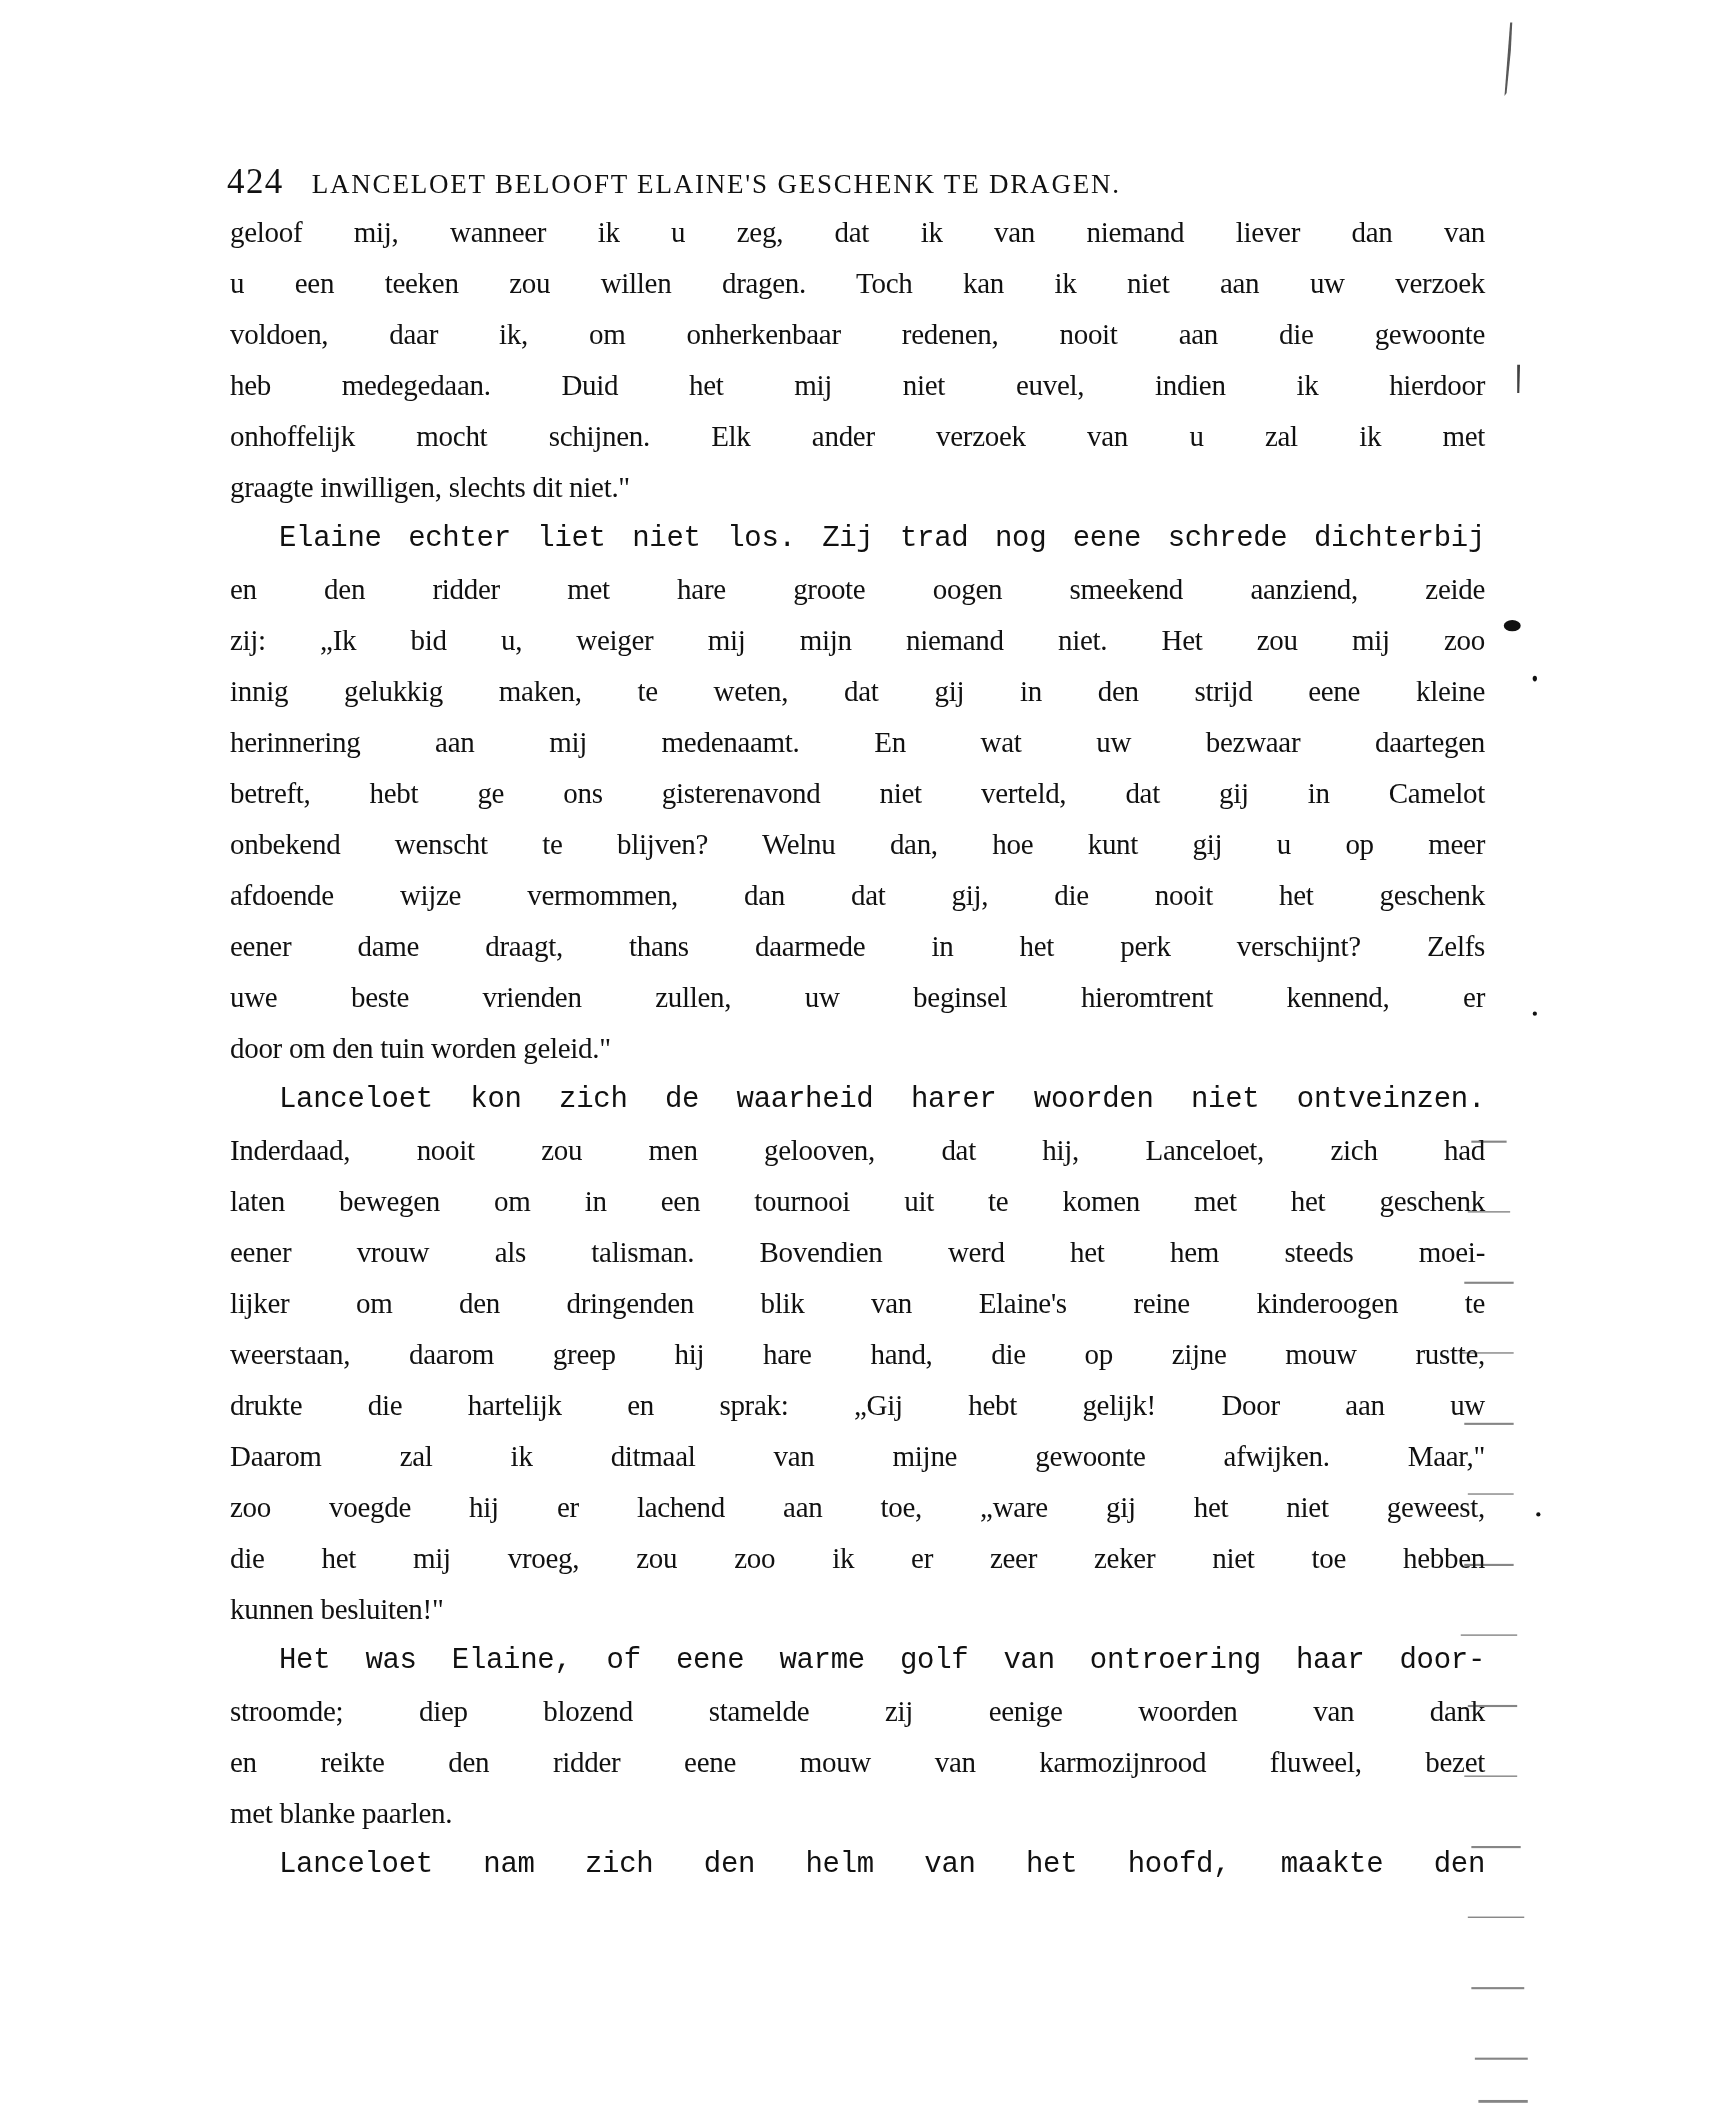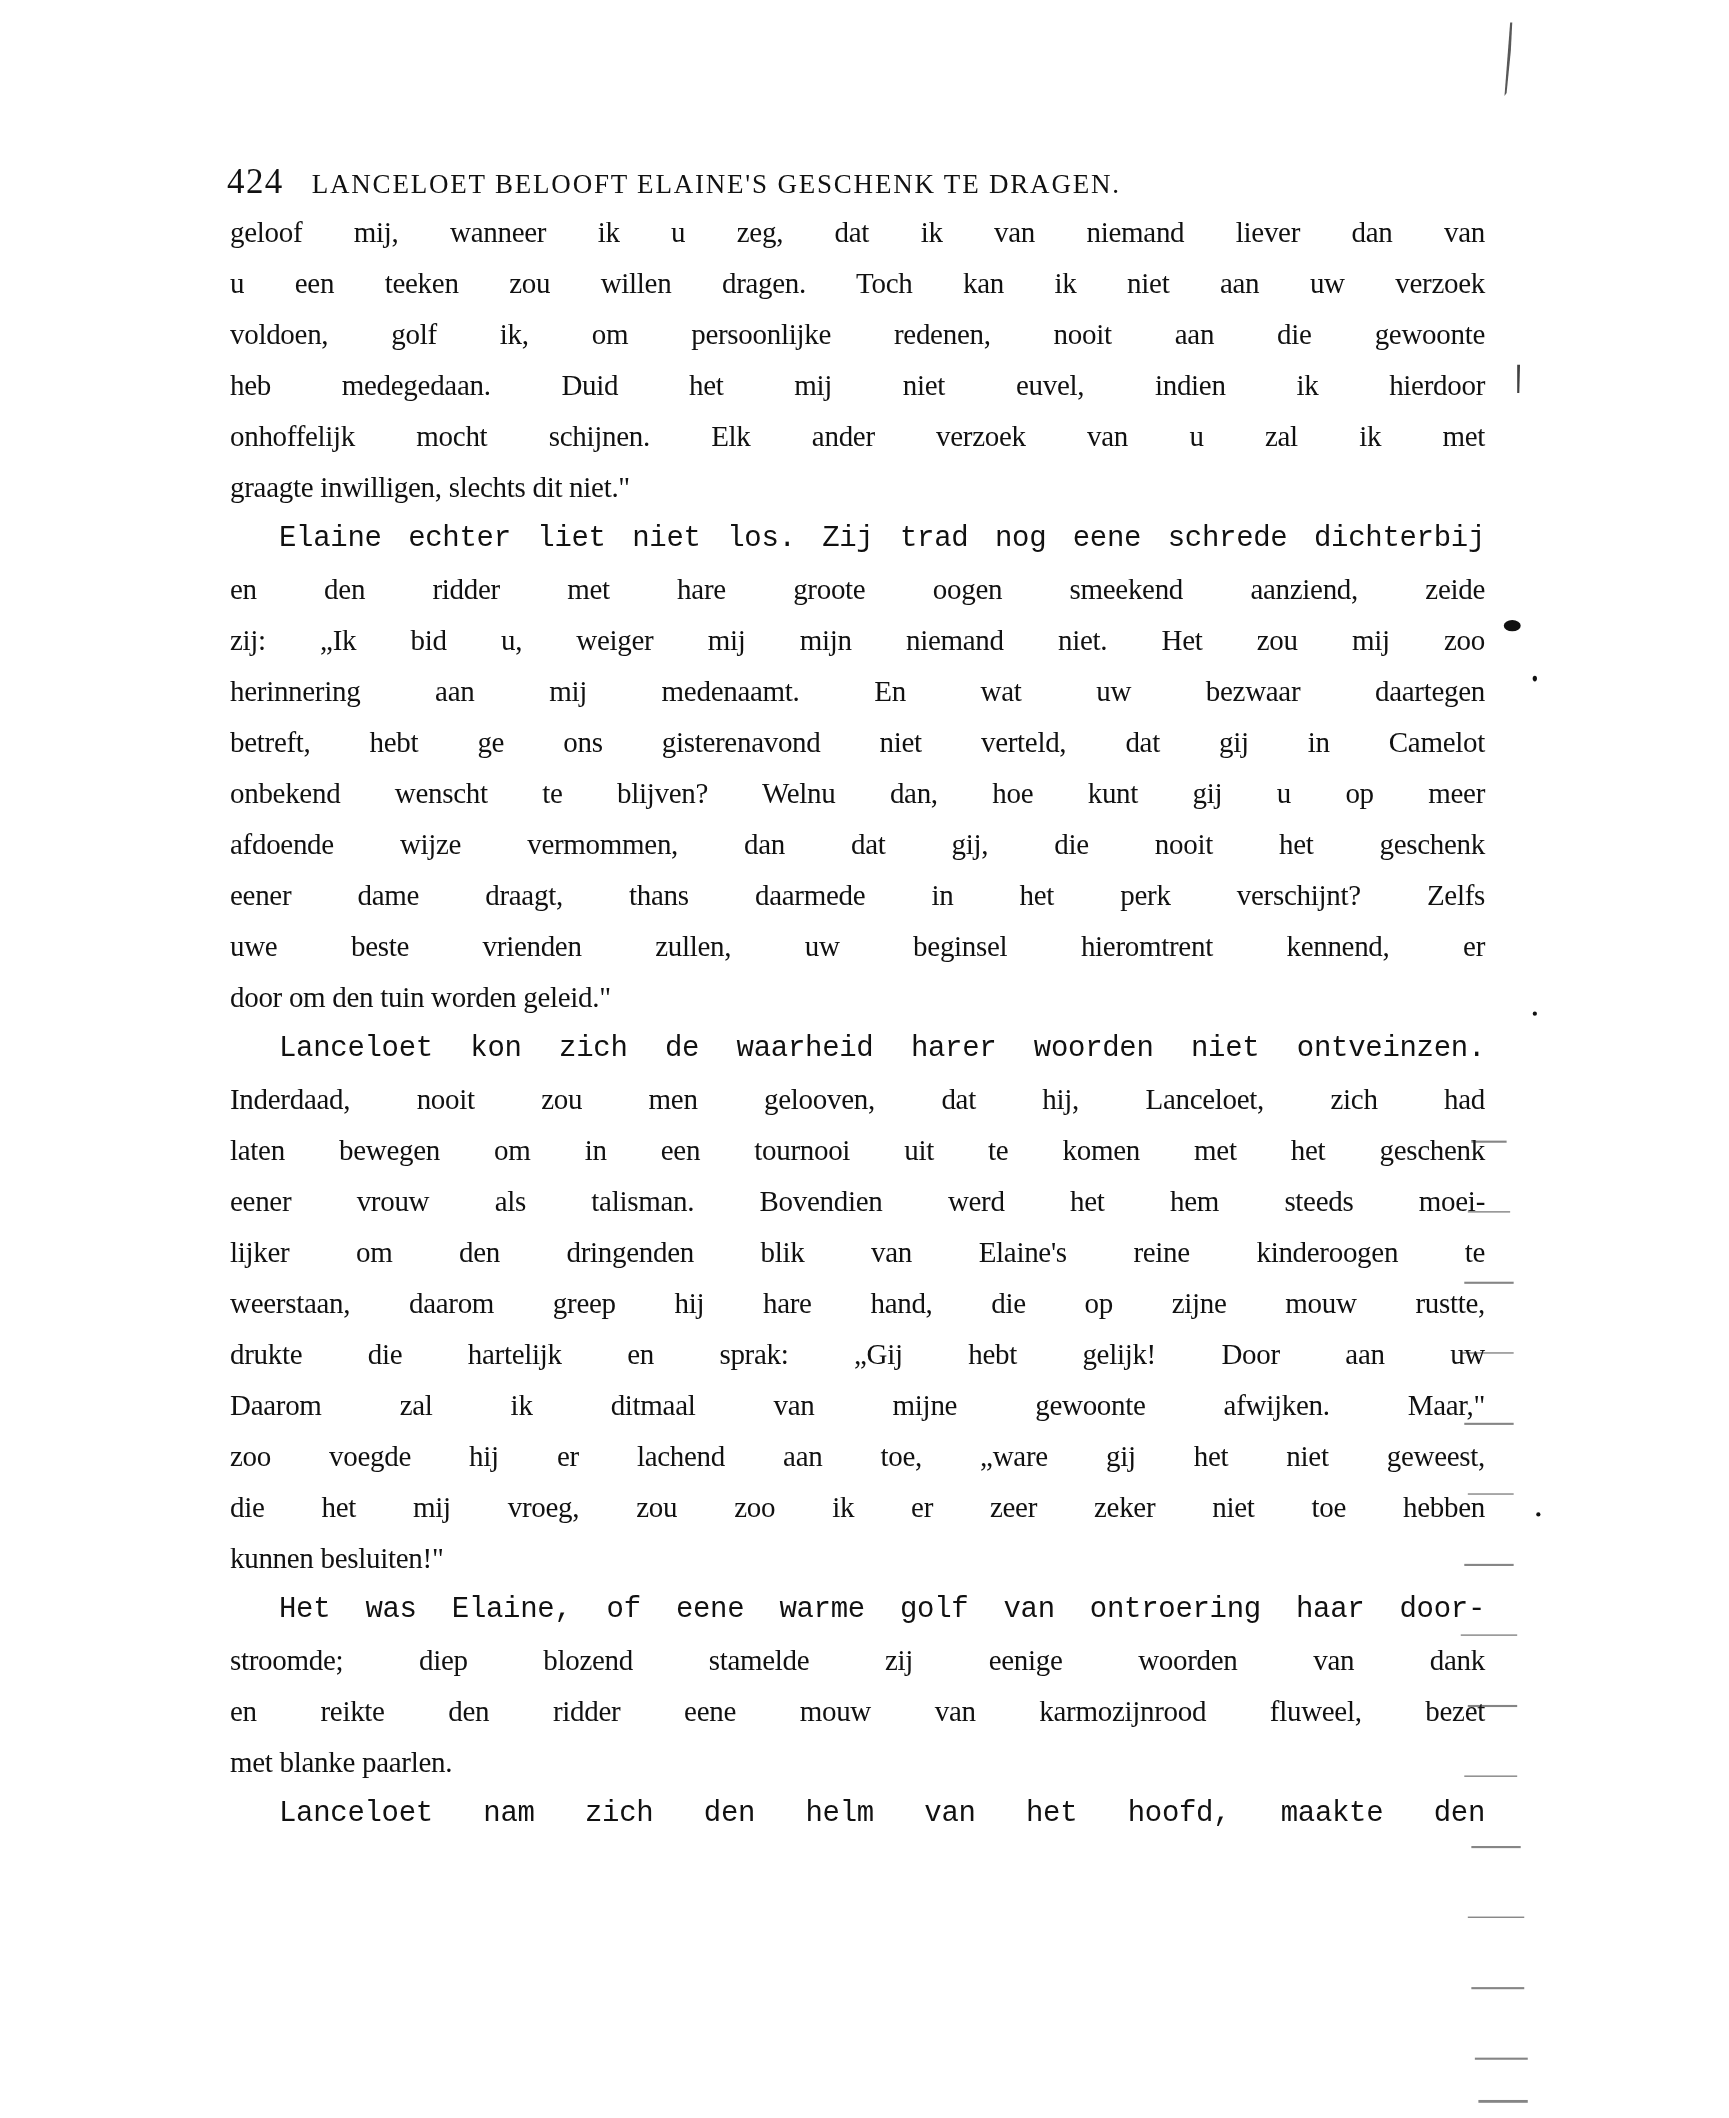--- a/index.html
+++ b/index.html
@@ -82,30 +82,31 @@
   <div class="running-head">
     <span class="page-number">424</span>
     <span class="running-title">LANCELOET BELOOFT ELAINE'S GESCHENK TE DRAGEN.</span>
   </div>
 
   <div class="body-text">
 
     <div>
       <span class="line">geloof mij, wanneer ik u zeg, dat ik van niemand liever dan van</span>
       <span class="line">u een teeken zou willen dragen. Toch kan ik niet aan uw verzoek</span>
-      <span class="line">voldoen, golf ik, om persoonlijke redenen, nooit aan die gewoonte</span>
+      <span class="line">voldoen, daar ik, om onherkenbaar redenen, nooit aan die gewoonte</span>
       <span class="line">heb medegedaan. Duid het mij niet euvel, indien ik hierdoor</span>
       <span class="line">onhoffelijk mocht schijnen. Elk ander verzoek van u zal ik met</span>
       <span class="line last">graagte inwilligen, slechts dit niet."</span>
     </div>
 
     <div>
       <span class="line indent">Elaine echter liet niet los. Zij trad nog eene schrede dichterbij</span>
       <span class="line">en den ridder met hare groote oogen smeekend aanziend, zeide</span>
       <span class="line">zij: „Ik bid u, weiger mij mijn niemand niet. Het zou mij zoo</span>
+      <span class="line">innig gelukkig maken, te weten, dat gij in den strijd eene kleine</span>
       <span class="line">herinnering aan mij medenaamt. En wat uw bezwaar daartegen</span>
       <span class="line">betreft, hebt ge ons gisterenavond niet verteld, dat gij in Camelot</span>
       <span class="line">onbekend wenscht te blijven? Welnu dan, hoe kunt gij u op meer</span>
       <span class="line">afdoende wijze vermommen, dan dat gij, die nooit het geschenk</span>
       <span class="line">eener dame draagt, thans daarmede in het perk verschijnt? Zelfs</span>
       <span class="line">uwe beste vrienden zullen, uw beginsel hieromtrent kennend, er</span>
       <span class="line last">door om den tuin worden geleid."</span>
     </div>
 
     <div>

